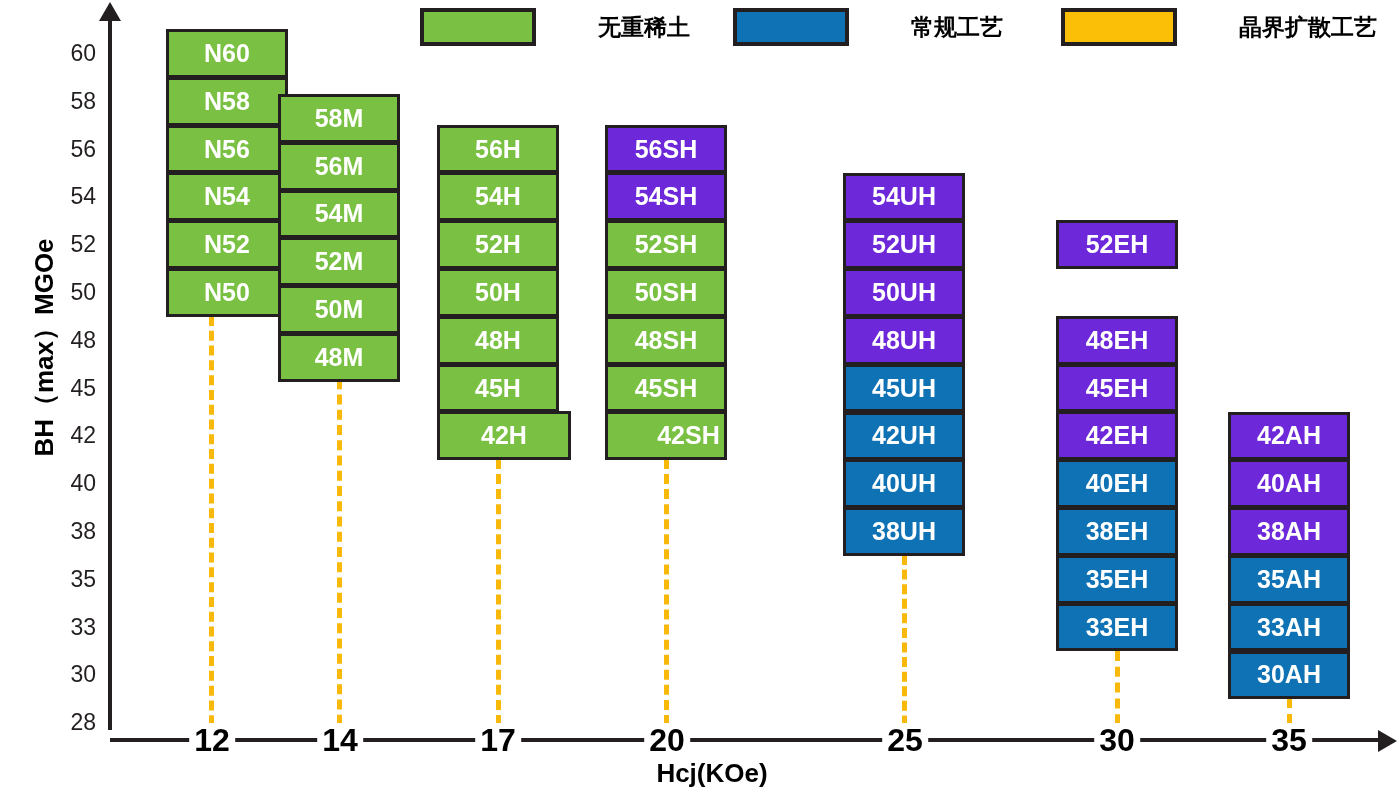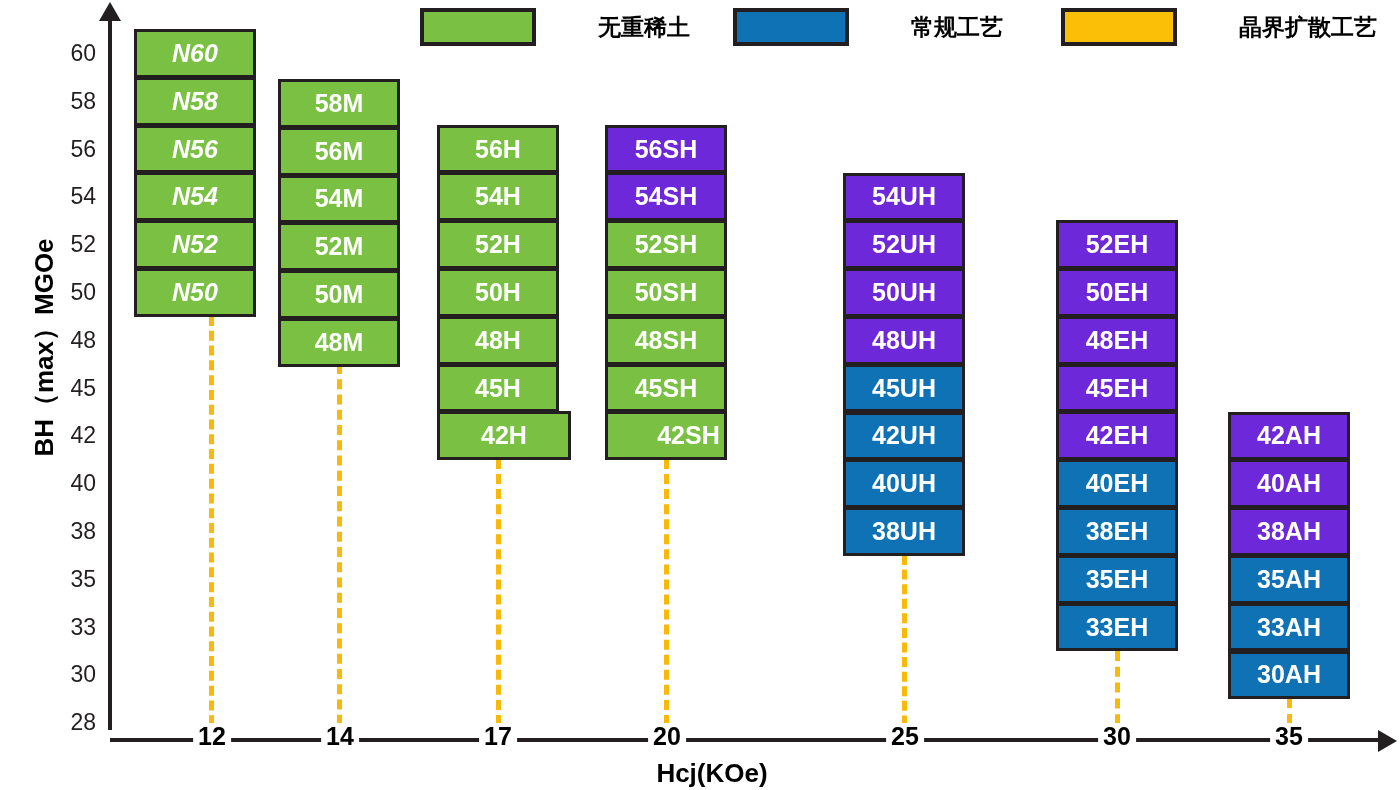--- a/index.html
+++ b/index.html
@@ -22,21 +22,21 @@
     font-size:23px;color:#231f20;font-weight:400;line-height:1;}
   #y-ticks{position:absolute;left:0;top:0;width:96px;height:790px;}
 
   
   #y-title{position:absolute;left:-86px;top:330px;width:260px;text-align:center;
     transform:rotate(-90deg);font-size:26px;font-weight:bold;color:#000;
     letter-spacing:0px;white-space:nowrap;}
 
   
   .xtick{position:absolute;top:723px;transform:translateX(-50%);
-    background:#fff;padding:0 5px;font-size:25px;font-weight:bold;color:#000;
+    background:#fff;padding:0 5px;font-size:32px;font-weight:bold;color:#000;
     line-height:1.1;z-index:4;}
 
   
   #x-title{position:absolute;left:12px;top:758px;width:1400px;text-align:center;
     font-size:26px;font-weight:bold;color:#000;}
 
   
   .connector{position:absolute;width:0;border-left:5px dashed #f9b90b;z-index:1;}
 
   
@@ -91,42 +91,42 @@
       <div class="ytick" style="top: 472.2px;">40</div>
       <div class="ytick" style="top: 520px;">38</div>
       <div class="ytick" style="top: 567.8px;">35</div>
       <div class="ytick" style="top: 615.6px;">33</div>
       <div class="ytick" style="top: 663.4px;">30</div>
       <div class="ytick" style="top: 711.2px;">28</div>
     </div>
   <div id="y-title">BH（max）MGOe</div>
 
   <div id="plot">
-      <div class="stack" style="left: 134px; top: 29.1px; width: 114px; height: 286.8px; font-style: italic;">
+      <div class="stack" style="left: 166px; top: 29.1px; width: 114px; height: 286.8px;">
         <div class="cell c-green" style="top: 0px; width: 122px; height: 48.8px;">
           <span>N60</span>
         </div>
         <div class="cell c-green" style="top: 47.8px; width: 122px; height: 48.8px;">
           <span>N58</span>
         </div>
         <div class="cell c-green" style="top: 95.6px; width: 122px; height: 48.8px;">
           <span>N56</span>
         </div>
         <div class="cell c-green" style="top: 143.4px; width: 122px; height: 48.8px;">
           <span>N54</span>
         </div>
         <div class="cell c-green" style="top: 191.2px; width: 122px; height: 48.8px;">
           <span>N52</span>
         </div>
         <div class="cell c-green" style="top: 239px; width: 122px; height: 48.8px;">
           <span>N50</span>
         </div>
       </div>
       <div class="connector" style="left: 209px; top: 315.9px; height: 424.1px;"></div>
-      <div class="stack" style="left: 278px; top: 79px; width: 122px; height: 286.8px;">
+      <div class="stack" style="left: 278px; top: 94px; width: 122px; height: 286.8px;">
         <div class="cell c-green" style="top: 0px; width: 122px; height: 48.8px;">
           <span>58M</span>
         </div>
         <div class="cell c-green" style="top: 47.8px; width: 122px; height: 48.8px;">
           <span>56M</span>
         </div>
         <div class="cell c-green" style="top: 95.6px; width: 122px; height: 48.8px;">
           <span>54M</span>
         </div>
         <div class="cell c-green" style="top: 143.4px; width: 122px; height: 48.8px;">
@@ -211,23 +211,20 @@
           <span>40UH</span>
         </div>
         <div class="cell c-blue" style="top: 334.6px; width: 122px; height: 48.8px;">
           <span>38UH</span>
         </div>
       </div>
       <div class="connector" style="left: 902px; top: 554.9px; height: 185.1px;"></div>
       <div class="stack" style="left: 1056px; top: 220.3px; width: 122px; height: 430.2px;">
         <div class="cell c-yellow" style="top: 0px; width: 122px; height: 48.8px;">
           <span>52EH</span>
-        </div>
-        <div class="cell c-yellow" style="top: 47.8px; width: 122px; height: 48.8px;">
-          <span>50EH</span>
         </div>
         <div class="cell c-yellow" style="top: 95.6px; width: 122px; height: 48.8px;">
           <span>48EH</span>
         </div>
         <div class="cell c-yellow" style="top: 143.4px; width: 122px; height: 48.8px;">
           <span>45EH</span>
         </div>
         <div class="cell c-yellow" style="top: 191.2px; width: 122px; height: 48.8px;">
           <span>42EH</span>
         </div>

